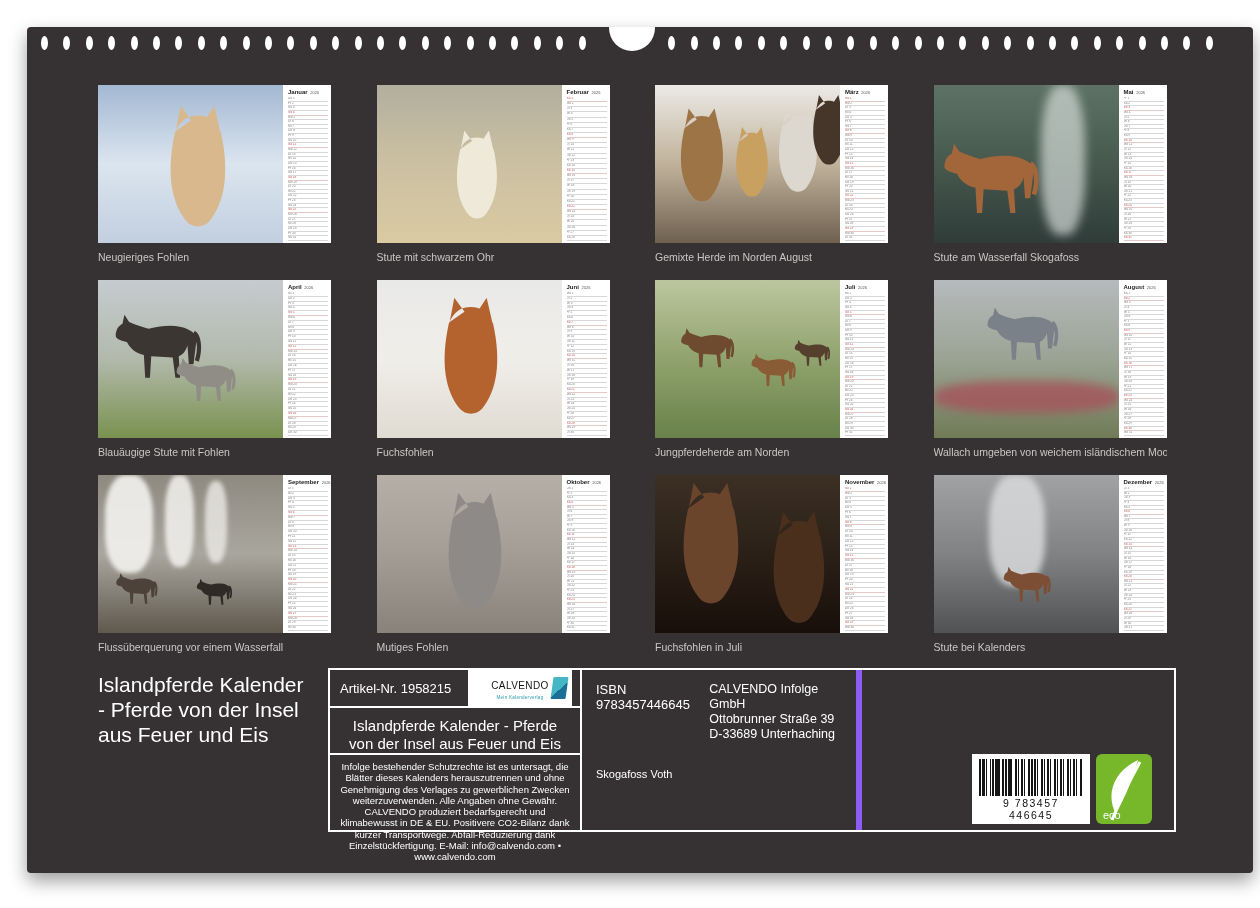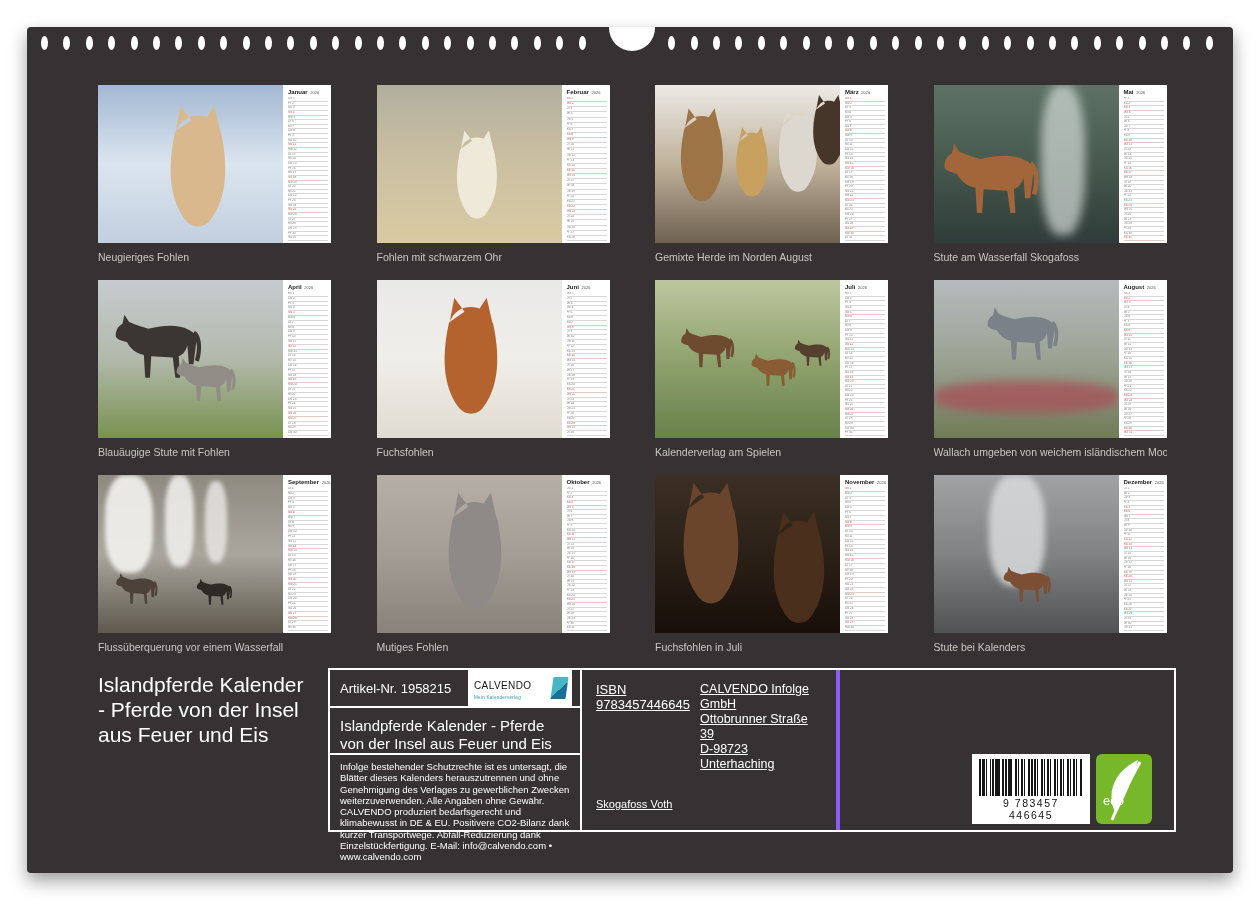--- a/index.html
+++ b/index.html
@@ -45,30 +45,30 @@
 
   
   .big-title{
     position:absolute;left:71px;top:645px;width:215px;
     font-size:21px;line-height:25px;color:#ffffff;
   }
   .infobox{
     position:absolute;left:301px;top:641px;width:848px;height:164px;
     border:2px solid #ffffff;box-sizing:border-box;display:flex;color:#fff;
   }
-  .c1{width:252px;border-right:2px solid #fff;display:flex;flex-direction:column;box-sizing:border-box;}
+  .c1{width:252px;border-right:2px solid #fff;display:flex;flex-direction:column;box-sizing:border-box;text-align:center;}
   .c1r1{height:50px;border-bottom:2px solid #fff;display:flex;align-items:center;justify-content:space-between;padding:0 8px 0 10px;box-sizing:border-box;}
   .artikel{font-size:13px;}
   .logo{width:104px;height:36px;background:#fff;position:relative;padding:5px 6px 0;box-sizing:border-box;overflow:hidden;}
   .logo-text{font-size:10px;font-weight:normal;letter-spacing:.4px;color:#141414;line-height:13px;}
   .logo-tag{font-size:4.5px;color:#2a9aa8;letter-spacing:.3px;margin-top:1.5px;}
   .logo-icon{position:absolute;right:5px;top:7px;width:15px;height:22px;background:linear-gradient(135deg,#45b6c4 0 55%,#1b6f96 55% 100%);transform:skewX(-8deg);border-radius:1px;}
   .c1r2{height:58px;border-bottom:2px solid #fff;padding:9px 10px 0;font-size:15px;line-height:18px;box-sizing:border-box;}
   .c1r3{flex:1;padding:6px 10px;font-size:9.5px;line-height:11.3px;}
-  .c2{width:258px;border-right:4px solid #8b5cf6;padding:12px 14px;box-sizing:border-box;text-decoration:underline;}
+  .c2{width:280px;border-right:6px solid #8b5cf6;padding:12px 14px;box-sizing:border-box;}
   .c2top{display:flex;justify-content:space-between;}
   .isbn{font-size:13px;}
   .pub{font-size:12.5px;line-height:15px;text-align:left;width:150px;}
   .author{margin-top:26px;font-size:11px;}
   .c3{flex:1;position:relative;}
   .barcode{
     position:absolute;right:84px;bottom:6px;width:118px;height:70px;
     background:#fff;box-sizing:border-box;padding:5px 7px 3px;
     display:flex;flex-direction:column;
   }
@@ -79,26 +79,26 @@
       #151515 3px 5.5px,#fff 5.5px 6.5px,
       #151515 6.5px 7.5px,#fff 7.5px 10.5px,
       #151515 10.5px 12px,#fff 12px 13px);
   }
   .bcnum{font-size:10.5px;color:#111;letter-spacing:1.5px;text-align:center;margin-top:1px;font-family:"Liberation Sans",sans-serif;}
   .eco{
     position:absolute;right:22px;bottom:6px;width:56px;height:70px;
     border-radius:6px;overflow:hidden;
   }
   .eco svg{position:absolute;left:0;top:0;}
-  .eco-label{position:absolute;left:7px;bottom:16px;color:#fff;font-size:13px;margin-top:28px;}
+  .eco-label{position:absolute;left:7px;bottom:3px;color:#fff;font-size:11px;margin-top:28px;}
 </style>
 </head>
 <body>
 
-<div class="page" style="background: rgb(54, 50, 51);">
+<div class="page" style="background: rgb(54, 50, 51); padding-left: 20px;">
   <div id="holes">
       <div class="hole" style="left: 14px;"></div>
       <div class="hole" style="left: 36.4px;"></div>
       <div class="hole" style="left: 58.8px;"></div>
       <div class="hole" style="left: 81.2px;"></div>
       <div class="hole" style="left: 103.6px;"></div>
       <div class="hole" style="left: 126px;"></div>
       <div class="hole" style="left: 148.4px;"></div>
       <div class="hole" style="left: 170.8px;"></div>
       <div class="hole" style="left: 193.2px;"></div>
@@ -232,21 +232,21 @@
               <div class="drow sun">So 22</div>
               <div class="drow">Mo 23</div>
               <div class="drow">Di 24</div>
               <div class="drow">Mi 25</div>
               <div class="drow">Do 26</div>
               <div class="drow">Fr 27</div>
               <div class="drow">Sa 28</div>
             </div>
       </div>
     </div>
-    <div class="caption">Fohlen mit schwarzem Ohr</div>
+    <div class="caption">Stute mit schwarzem Ohr</div>
   </div>
 
   <div class="card">
     <div class="frame">
       <div class="photo" style="background: linear-gradient(rgb(236, 234, 230), rgb(192, 178, 154), rgb(111, 97, 80));">
             <svg viewBox="0 0 100 130" class="horse" style="left: 4%; top: 14%; width: 40%;">
               <path d="M30 30 C21 72 26 102 42 122 C48 129 60 129 66 122 C82 102 87 72 78 30 C71 16 63 12 54 12 C44 12 36 16 30 30 Z M31 28 L36 2 L47 17 Z M77 28 L71 2 L61 17 Z" fill="#9c7446"></path>
             </svg>
             <svg viewBox="0 0 100 130" class="horse" style="left: 36%; top: 26%; width: 30%;">
               <path d="M30 30 C21 72 26 102 42 122 C48 129 60 129 66 122 C82 102 87 72 78 30 C71 16 63 12 54 12 C44 12 36 16 30 30 Z M31 28 L36 2 L47 17 Z M77 28 L71 2 L61 17 Z" fill="#c8a060"></path>
@@ -494,21 +494,21 @@
               <div class="drow">Sa 25</div>
               <div class="drow sun">So 26</div>
               <div class="drow">Mo 27</div>
               <div class="drow">Di 28</div>
               <div class="drow">Mi 29</div>
               <div class="drow">Do 30</div>
               <div class="drow">Fr 31</div>
             </div>
       </div>
     </div>
-    <div class="caption">Kalenderverlag am Spielen</div>
+    <div class="caption">Jungpferdeherde am Norden</div>
   </div>
 
   <div class="card">
     <div class="frame">
       <div class="photo" style="background: linear-gradient(rgb(182, 186, 189), rgb(155, 163, 148), rgb(112, 123, 86));">
             <div class="band" style="left: 0%; top: 64%; width: 100%; height: 20%; background: rgb(168, 79, 88); filter: blur(5px); opacity: 0.75;"></div>
             <svg viewBox="0 0 160 110" class="horse" style="left: 26%; top: 14%; width: 48%;">
               <path d="M10 40 C11 31 15 26 20 24 L23 10 L30 21 C41 26 51 29 59 31 C83 25 104 25 118 32 C128 36 132 44 130 52 L126 84 L119 84 L117 56 C114 66 109 70 104 72 L106 104 L99 104 L95 74 L63 72 L61 104 L54 104 L52 70 C41 68 31 60 27 51 C18 49 9 46 10 40 Z M128 34 C138 40 140 62 134 80 L128 78 C133 62 132 48 125 40 Z" fill="#7b8188"></path>
             </svg>
           </div>
@@ -773,21 +773,21 @@
       </div>
       <div class="c1r2">Islandpferde Kalender - Pferde von der Insel aus Feuer und Eis</div>
       <div class="c1r3">Infolge bestehender Schutzrechte ist es untersagt, die Blätter dieses Kalenders herauszutrennen und ohne Genehmigung des Verlages zu gewerblichen Zwecken weiterzuverwenden. Alle Angaben ohne Gewähr. CALVENDO produziert bedarfsgerecht und klimabewusst in DE &amp; EU. Positivere CO2-Bilanz dank kurzer Transportwege. Abfall-Reduzierung dank Einzelstückfertigung. E-Mail: info@calvendo.com • www.calvendo.com</div>
     </div>
     <div class="c2">
       <div class="c2top">
         <span class="isbn">ISBN 9783457446645</span>
         <span class="pub">
           <div>CALVENDO Infolge GmbH</div>
           <div>Ottobrunner Straße 39</div>
-          <div>D-98723 Unterhaching</div>
+          <div>D-33689 Unterhaching</div>
         </span>
       </div>
       <div class="author">Skogafoss Voth</div>
     </div>
     <div class="c3">
       <div class="barcode">
         <div class="bars"></div>
         <div class="bcnum">9 783457 446645</div>
       </div>
       <div class="eco" id="ecoBadge" style="background: rgb(118, 184, 42);">

